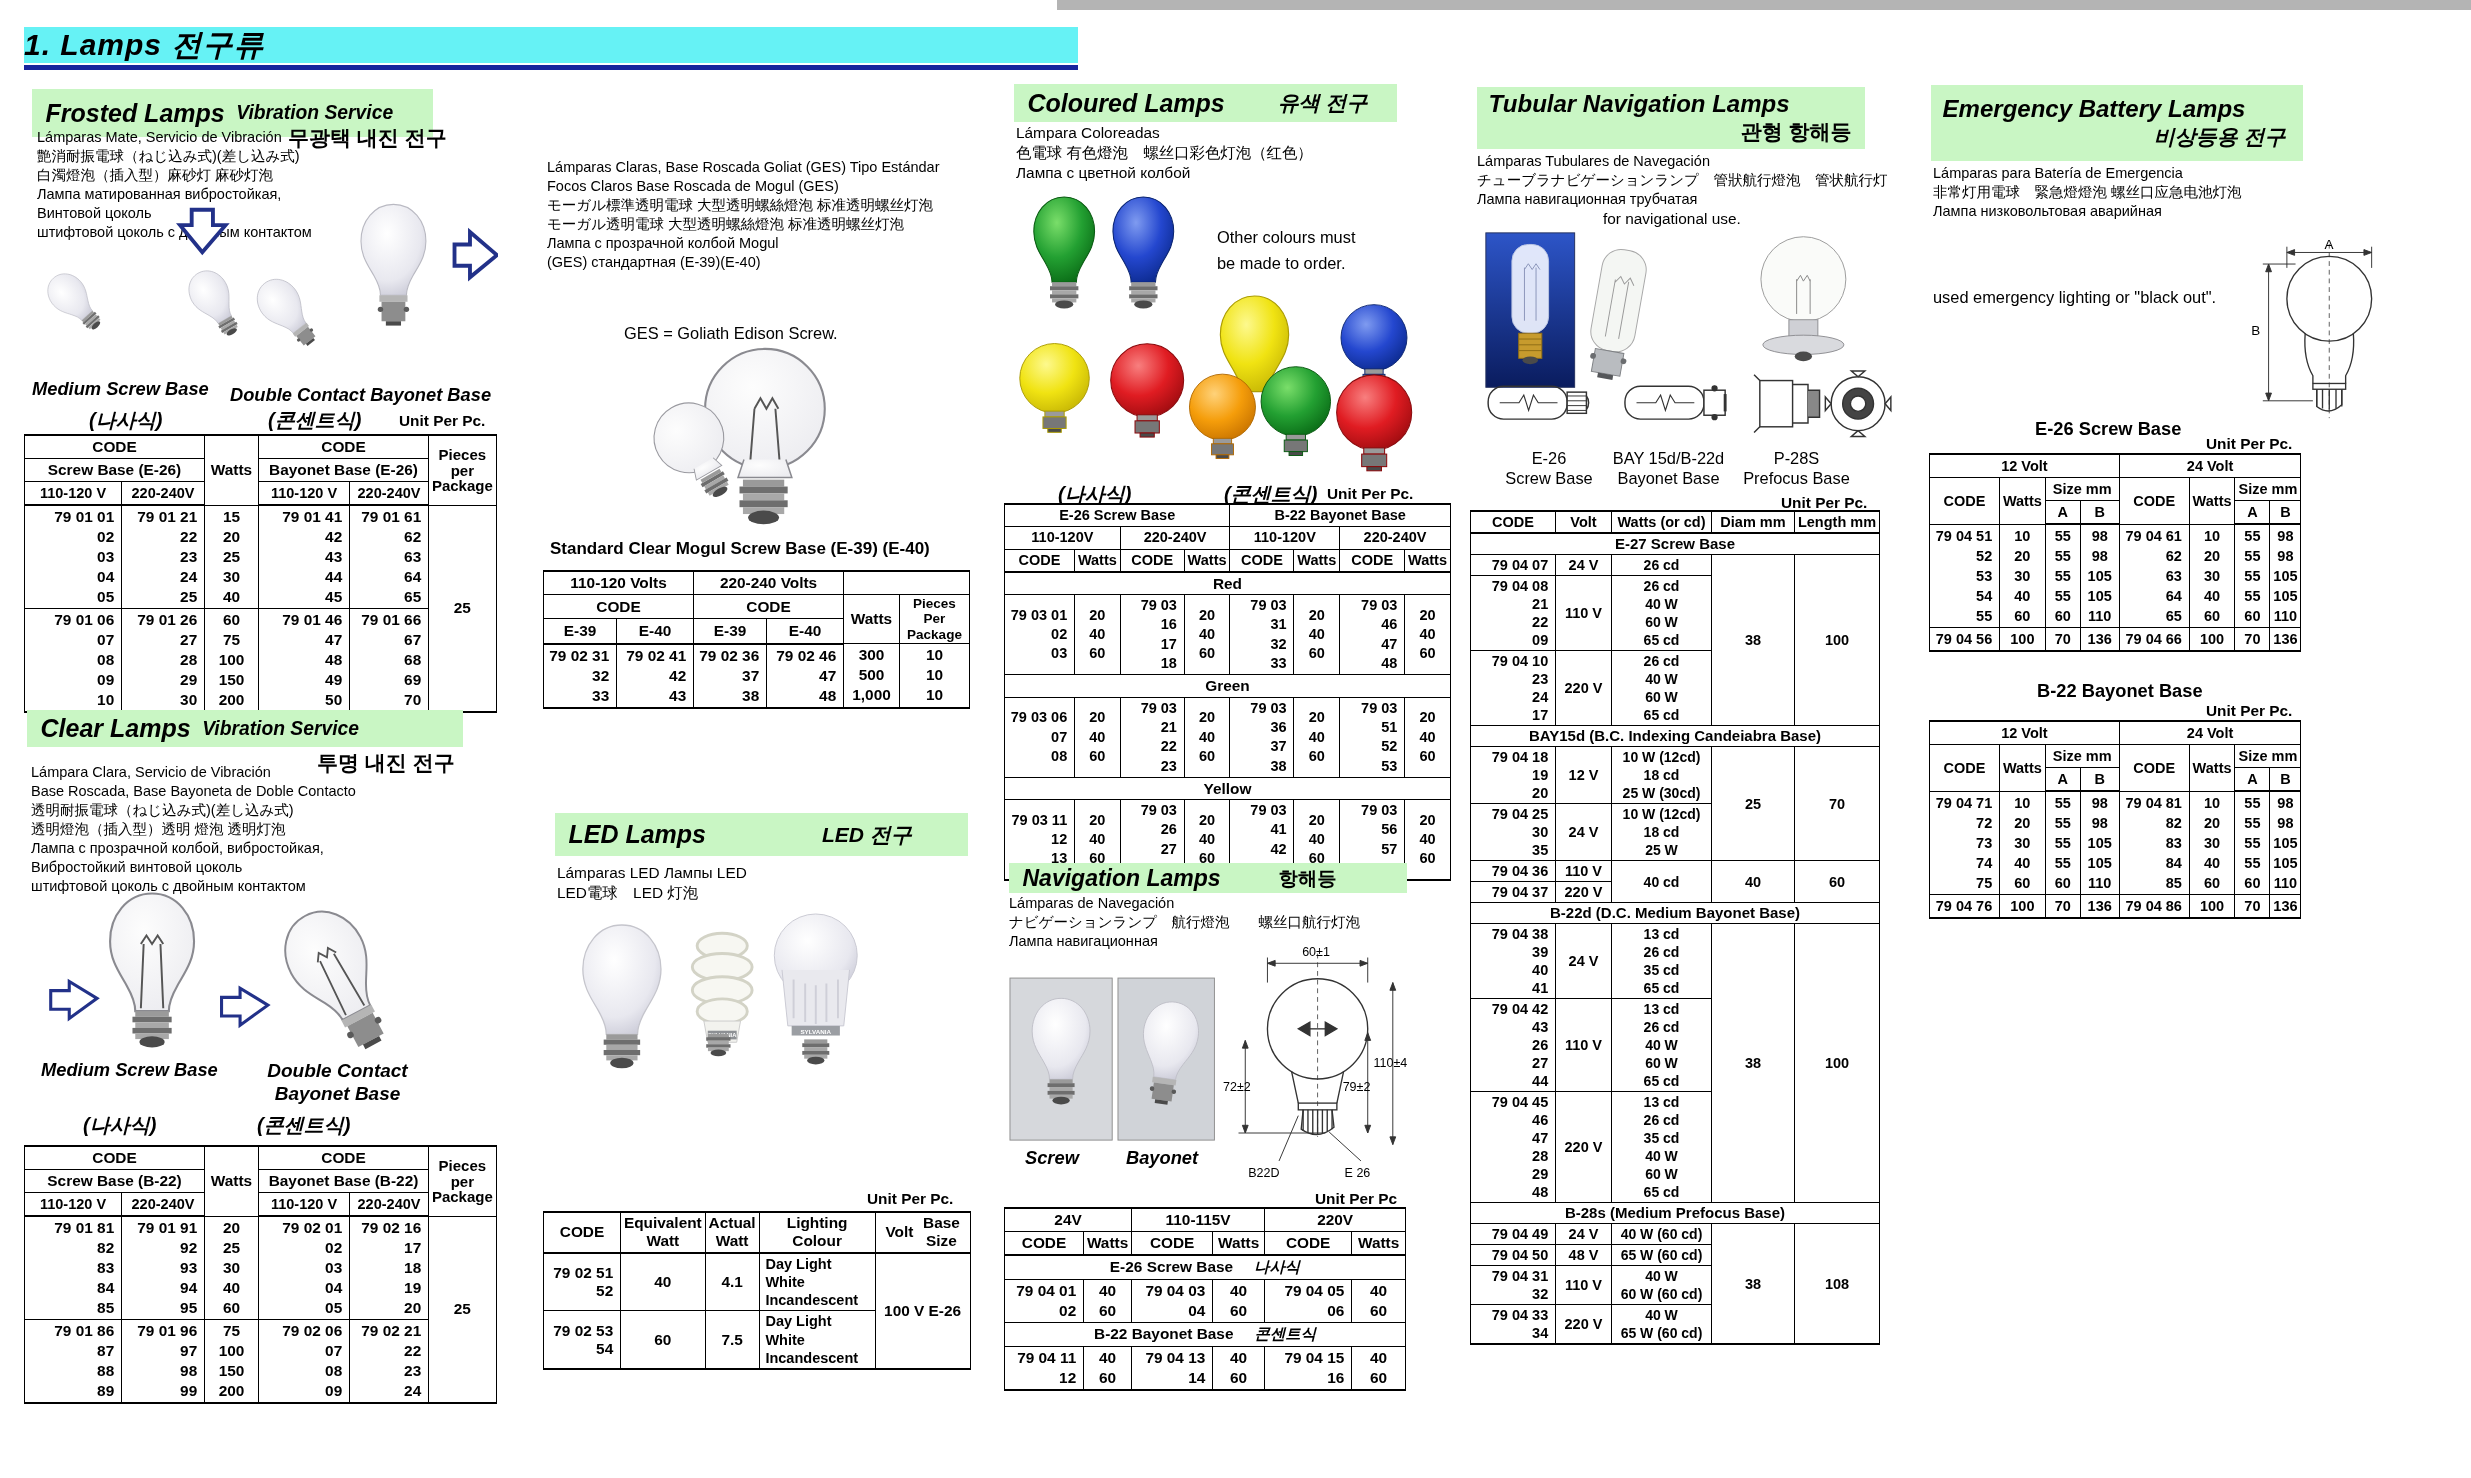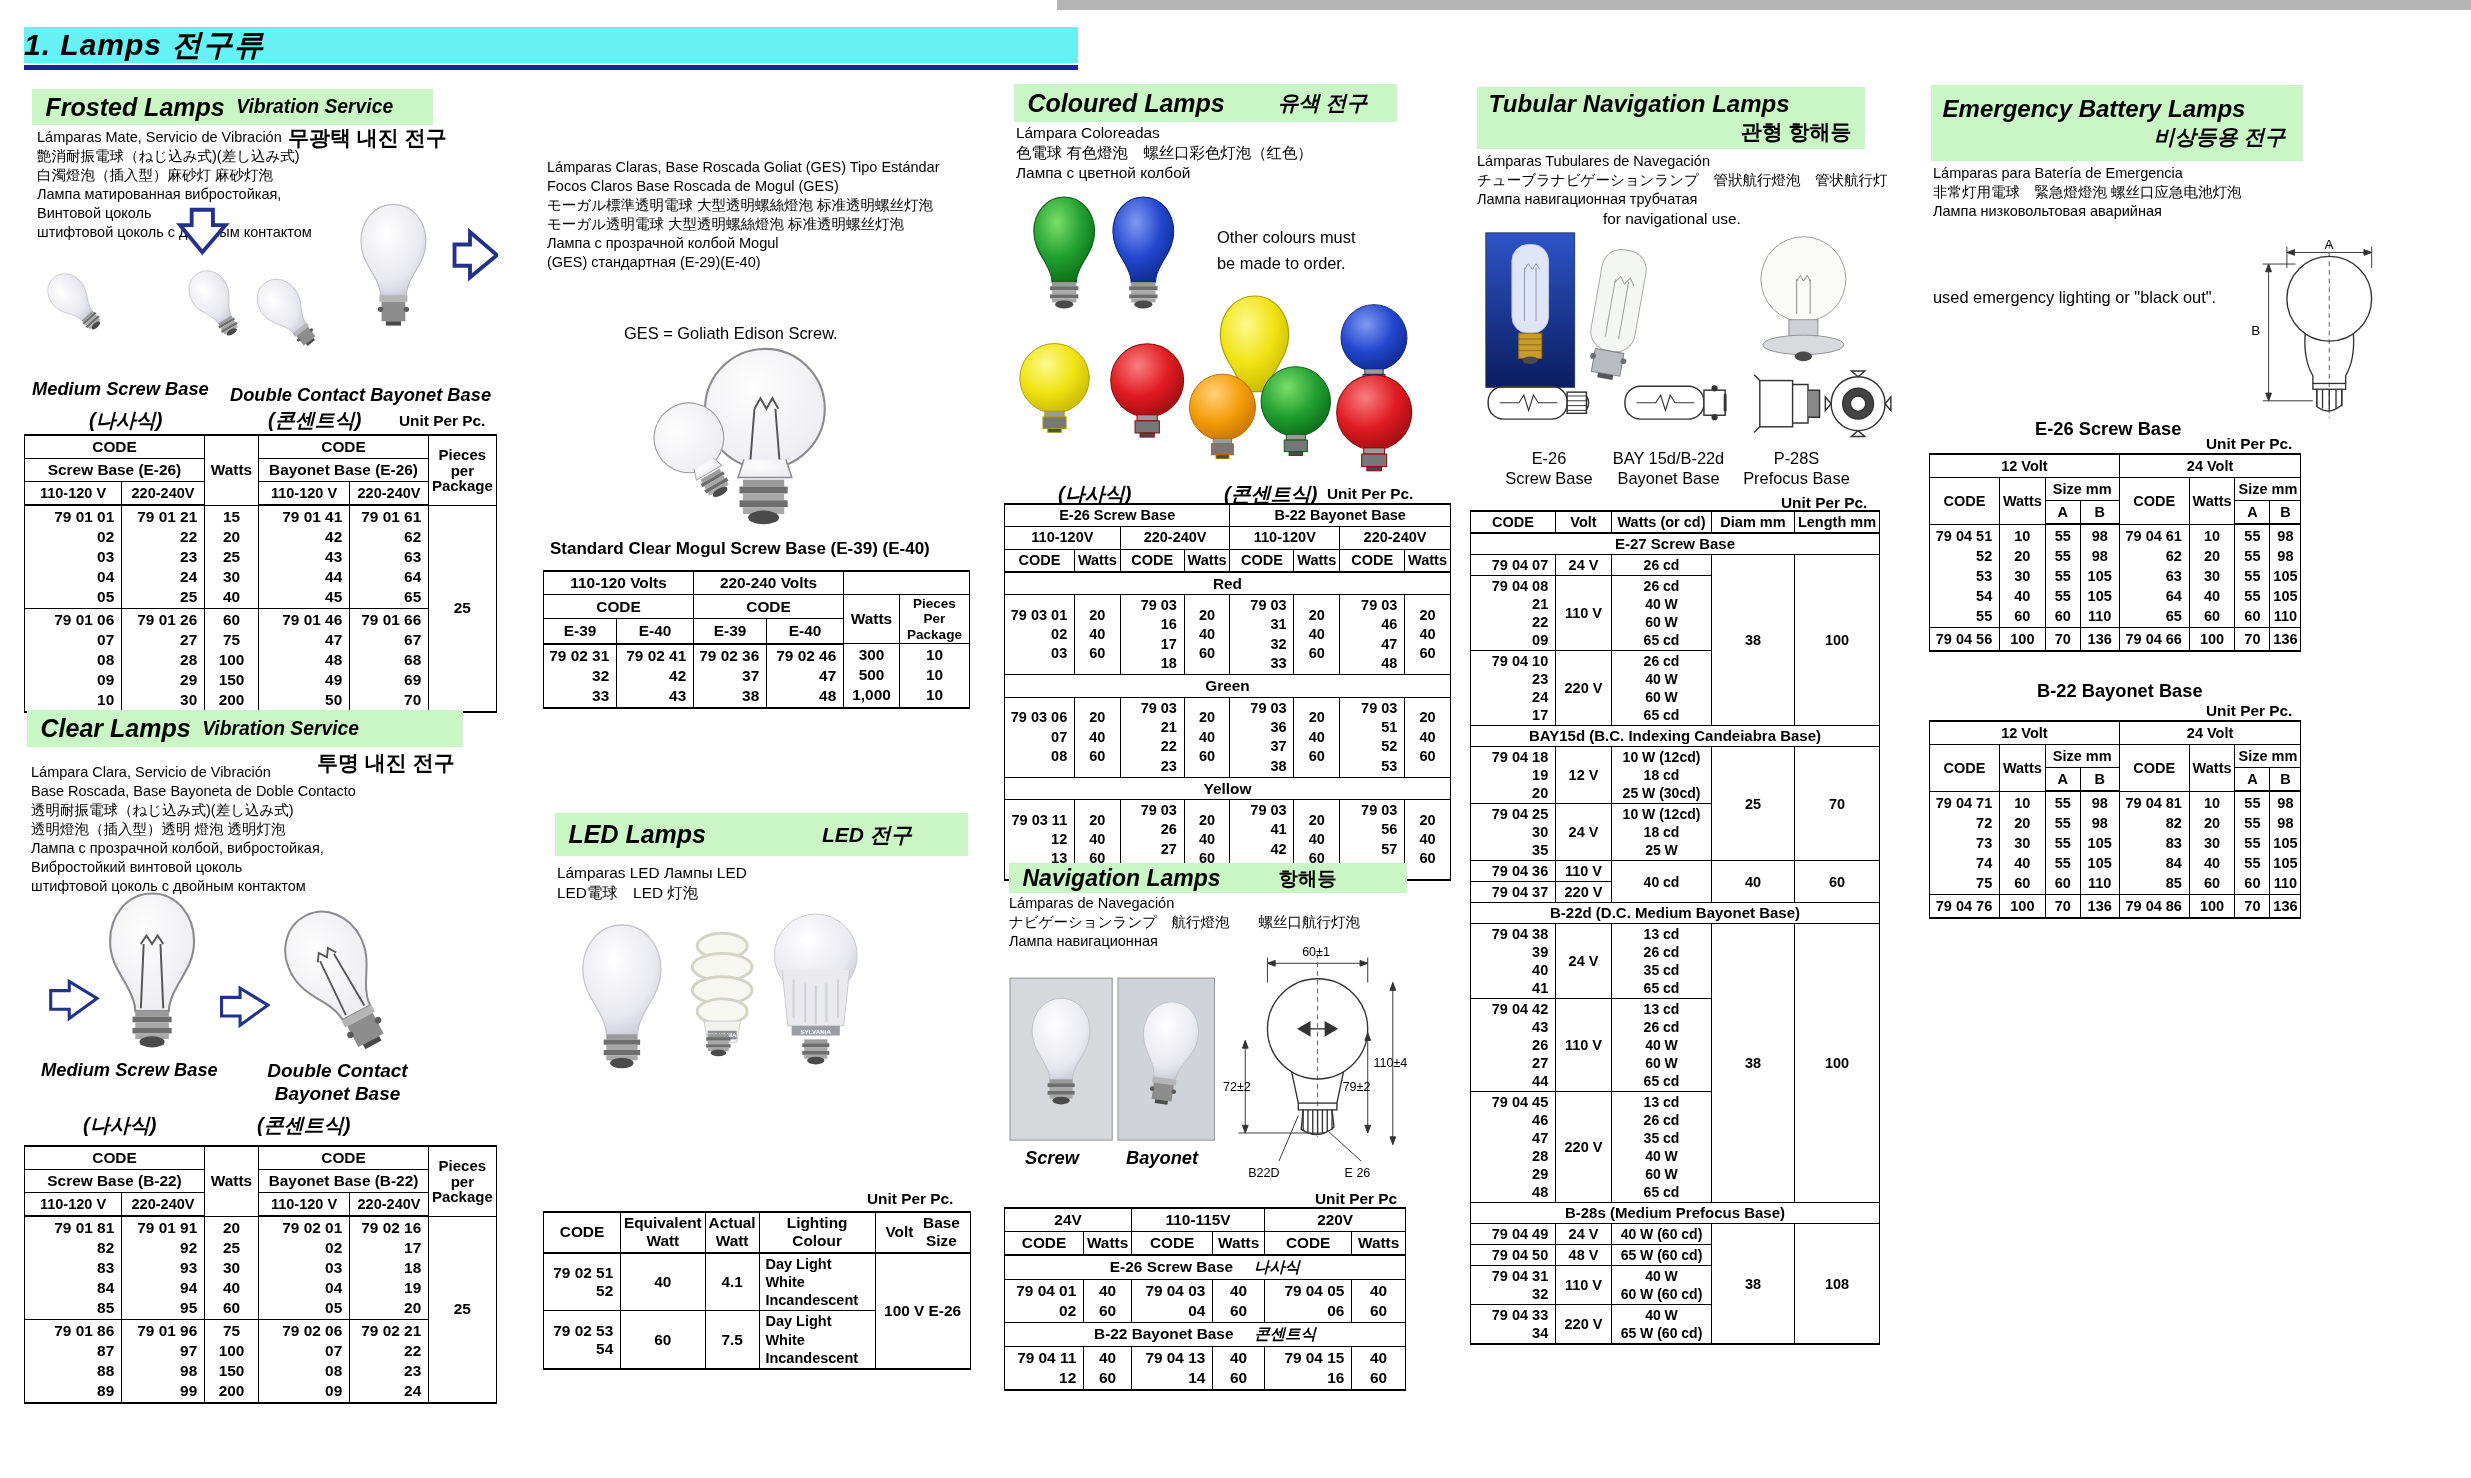--- a/index.html
+++ b/index.html
@@ -130,21 +130,21 @@
     </defs>
   </svg>
 
   <div class="abs scanstrip" style="left:1057px;top:0;width:1414px;height:9.7px;opacity:.75;"></div>
 
   <div class="abs titleband" style="left:24px;top:27px;width:1054px;height:36px;">
     <span class="titletext">1.  Lamps   전구류</span>
   </div>
   <div class="abs titleline" style="left:24px;top:65px;width:1054px;height:4.8px;"></div>
 
-  <div class="abs green-hdr" style="left:32px;top:89px;width:401px;height:36px;">
+  <div class="abs green-hdr" style="left:32px;top:89px;width:401px;height:48px;">
     <span class="sec-title">Frosted Lamps</span>
     <span class="sec-sub">Vibration Service</span>
   </div>
   <div class="abs kr-big" style="left:288px;top:124px;">무광택 내진 전구</div>
   <div class="abs desc" style="left:37px;top:128px;">
       <div>Lámparas Mate, Servicio de Vibración</div>
       <div>艶消耐振電球（ねじ込み式)(差し込み式)</div>
       <div>白濁燈泡（插入型）麻砂灯  麻砂灯泡</div>
       <div>Лампа матированная вибростойкая,</div>
       <div>Винтовой цоколь</div>
@@ -476,21 +476,21 @@
         </tbody>
       </table>
     </div>
 
   <div class="abs desc" style="left:547px;top:158px;">
       <div>Lámparas Claras, Base Roscada Goliat (GES) Tipo Estándar</div>
       <div>Focos Claros Base Roscada de Mogul (GES)</div>
       <div>モーガル標準透明電球  大型透明螺絲燈泡  标准透明螺丝灯泡</div>
       <div>モーガル透明電球 大型透明螺絲燈泡  标准透明螺丝灯泡</div>
       <div>Лампа с прозрачной колбой Mogul</div>
-      <div>(GES) стандартная (E-29)(E-40)</div>
+      <div>(GES) стандартная (E-39)(E-40)</div>
     </div>
   <div class="abs gesnote" style="left:624px;top:324px;">GES = Goliath Edison Screw.</div>
 
   <svg class="abs" style="left:647px;top:344px;" width="232" height="193" viewBox="0 0 240 200">
     <g transform="translate(60,2) scale(1.55)">
       <circle cx="40" cy="42" r="40" fill="url(#gr-clear)" stroke="#8a8a90" stroke-width="1.4"></circle>
       <path d="M30,80 L33,42 M50,80 L47,42 M33,42 L37,35 L41,42 L45,35 L49,42" stroke="#555" stroke-width="1.3" fill="none"></path>
       <path d="M26,76 L22,88 h36 L54,76" fill="url(#gr-clear)" stroke="#8a8a90"></path>
       <use href="#g-screwbase" transform="translate(0,2) scale(1.15) translate(-6,-12)"></use>
     </g>

